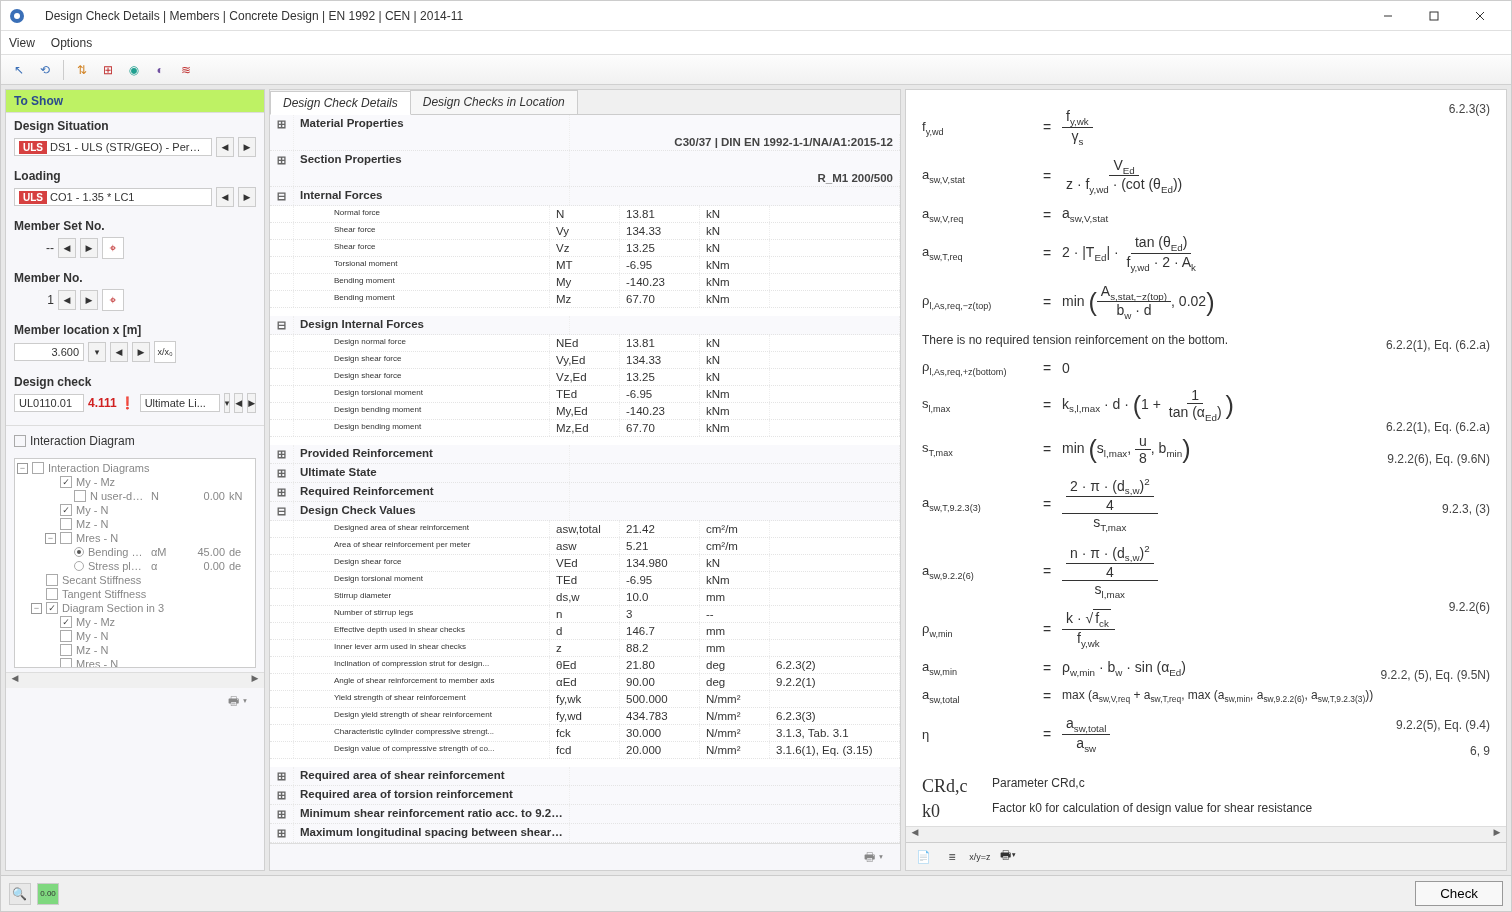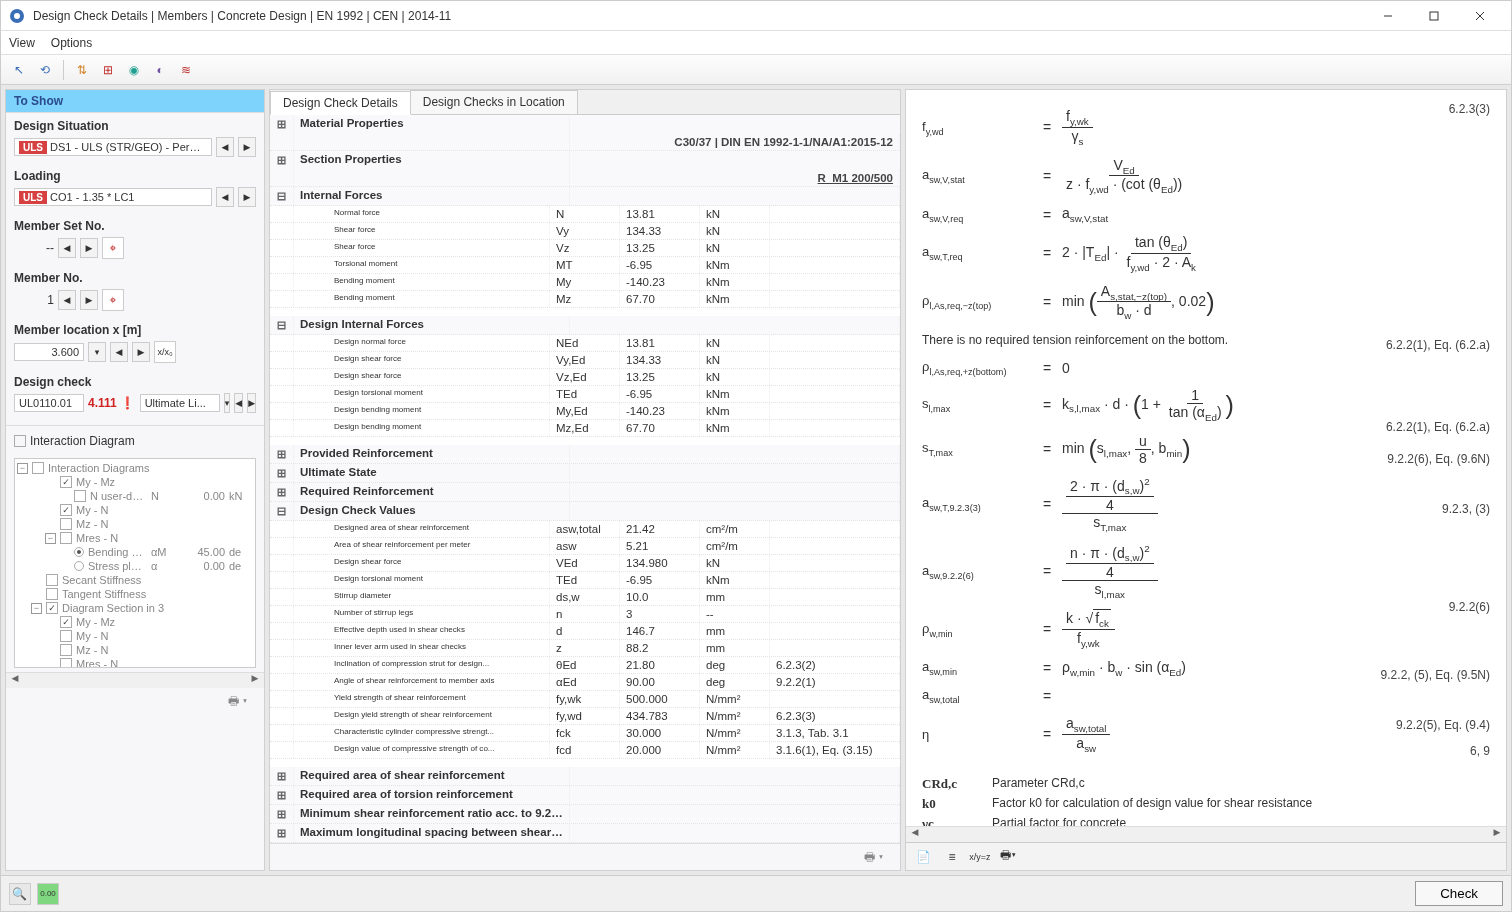--- a/index.html
+++ b/index.html
@@ -1,34 +1,34 @@
 <!DOCTYPE html>
 <html><head>
 <meta charset="utf-8">
 <style>
 * { box-sizing: border-box; margin: 0; padding: 0; font-family: 'Segoe UI', Tahoma, sans-serif; }
 body { background: #f0f0f0; font-size: 12px; color: #333; overflow: hidden; }
 .window { width: 1512px; height: 912px; background: #fff; display: flex; flex-direction: column; border: 1px solid #ccc; }
 .titlebar { height: 30px; display: flex; align-items: center; padding: 0 8px; background: #fff; border-bottom: 1px solid #e0e0e0; }
 .titlebar .icon { width: 16px; height: 16px; margin-right: 8px; }
-.titlebar .title { flex: 1; font-size: 12px; }
+.titlebar .title { flex: 1; font-size: 12px; margin-left: 12px; }
 .titlebar .win-btns { display: flex; gap: 0; }
 .win-btn { width: 46px; height: 30px; display: flex; align-items: center; justify-content: center; cursor: pointer; }
 .menubar { height: 24px; display: flex; align-items: center; padding: 0 8px; gap: 16px; background: #fff; border-bottom: 1px solid #e0e0e0; }
 .menubar span { cursor: pointer; }
 .toolbar { height: 30px; display: flex; align-items: center; padding: 2px 6px; gap: 2px; background: linear-gradient(#fdfdfd,#f1f1f1); border-bottom: 1px solid #d0d0d0; }
 .tb-btn { width: 24px; height: 24px; display: flex; align-items: center; justify-content: center; border: 1px solid transparent; cursor: pointer; }
 .tb-sep { width: 1px; height: 20px; background: #ccc; margin: 0 4px; }
 .content { flex: 1; display: flex; overflow: hidden; background: #e8e8e8; padding: 4px; gap: 4px; }
 .panel { background: #f7f7fa; border: 1px solid #d0d0d0; display: flex; flex-direction: column; overflow: hidden; }
 .left-panel { width: 260px; }
 .mid-panel { flex: 1.05; }
 .right-panel { flex: 1; }
 
-.section-hdr { background: #7dd3fc; color: #2a4b8d; font-weight: 600; padding: 4px 8px; border-bottom: 1px solid #ddd; }
+.section-hdr { background: #bef264; color: #2a4b8d; font-weight: 600; padding: 4px 8px; border-bottom: 1px solid #ddd; }
 .field-label { font-weight: 600; padding: 6px 8px 2px; }
 .field-row { display: flex; align-items: center; padding: 2px 8px 6px; gap: 4px; }
 .badge-uls { background: #d64040; color: #fff; font-size: 10px; padding: 1px 4px; font-weight: 600; }
 .seltext { flex: 1; background: #fff; border: 1px solid #ccc; padding: 2px 4px; white-space: nowrap; overflow: hidden; text-overflow: ellipsis; font-size: 11px; }
 .nav-btn { width: 18px; height: 20px; border: 1px solid #ccc; background: #f3f3f3; display: flex; align-items: center; justify-content: center; cursor: pointer; font-size: 9px; }
 .small-icon-btn { width: 22px; height: 22px; border: 1px solid #ccc; background: #fff; display:flex; align-items:center; justify-content:center; cursor:pointer; }
 
 .tree { background: #fff; border: 1px solid #ccc; margin: 4px 8px; padding: 2px; font-size: 11px; height: 210px; overflow: auto; color:#888; }
 .tree-row { display: flex; align-items: center; gap: 4px; padding: 1px 0; white-space: nowrap; }
 .tree-indent-1 { padding-left: 14px; }
@@ -36,21 +36,21 @@
 .tree-indent-3 { padding-left: 42px; }
 .chk { width: 12px; height: 12px; border: 1px solid #aaa; display:inline-block; flex-shrink:0;}
 .chk.on::after { content:"✓"; font-size:9px; display:block; text-align:center; line-height:10px; color:#444;}
 .radio { width:10px; height:10px; border:1px solid #aaa; border-radius:50%; display:inline-block; flex-shrink:0;}
 .radio.on::after { content:""; display:block; width:4px; height:4px; background:#555; border-radius:50%; margin:2px;}
 .expander { width:11px; height:11px; border:1px solid #999; font-size:9px; line-height:9px; text-align:center; cursor:pointer; flex-shrink:0;}
 .tree-col2 { width:30px; }
 .tree-col3 { width:40px; text-align:right; }
 .tree-col4 { width:24px; }
 
-.tabs { display: flex; background: #f0f0f0; border-bottom: 1px solid #ccc; }
+.tabs { display: flex; background: #f0f0f0; border-bottom: 1px solid #ccc; font-style: italic; }
 .tab { padding: 4px 12px; border: 1px solid #ccc; border-bottom: none; background: #f7f7f7; cursor: pointer; margin-right: -1px; font-size: 12px; }
 .tab.active { background: #fff; border-bottom: 1px solid #fff; position: relative; top: 1px; }
 
 .grid { flex:1; overflow: auto; background: #fff; font-size: 11.5px; }
 .grid-row { display: flex; border-bottom: 1px dotted #e4e4e4; }
 .grid-row.group { background: #f9f9fc; font-weight: 600; }
 .gcell { padding: 2px 6px; border-right: 1px dotted #eee; overflow:hidden; text-overflow:ellipsis; white-space:nowrap; }
 .gc-exp { width: 24px; text-align:center; color:#666; }
 .gc-name { flex: 1; }
 .gc-name.sub { padding-left: 40px; }
@@ -72,21 +72,21 @@
 .frac .num { border-bottom: 1px solid #333; padding: 0 4px; }
 .frac .den { padding: 0 4px; }
 .sub { font-size: 0.7em; vertical-align: sub; }
 .sup { font-size: 0.7em; vertical-align: super; }
 .paren-lg { font-size: 1.8em; vertical-align: middle; line-height: 0.8; }
 .radical { border-top: 1px solid #333; padding: 0 2px;}
 .note-text { font-family: 'Segoe UI', sans-serif; font-size: 12px; color: #333; margin: 12px 0;}
 
 .param-table { font-family: 'Segoe UI', sans-serif; font-size: 12px; margin-top: 20px; }
 .param-row { display: flex; padding: 2px 0; }
-.param-sym { width: 70px; font-family: 'Cambria Math', serif; font-size: 13px; font-weight: bold;}
+.param-sym { width: 70px; font-family: 'Cambria Math', serif; font-size: 18px;}
 .param-desc { flex: 1; }
 
 .btm-toolbar { height: 28px; border-top: 1px solid #ccc; background: #f3f3f3; display:flex; align-items:center; padding: 0 6px; gap:4px;}
 .footer { height: 36px; border-top: 1px solid #ccc; background: #f0f0f0; display: flex; align-items: center; padding: 0 8px; justify-content: space-between;}
 .btn-close { padding: 4px 24px; border: 1px solid #999; background: #f8f8f8; cursor: pointer; }
 .scroll-strip { height:16px; background:#f0f0f0; border-top:1px solid #ddd; display:flex; justify-content:space-between; padding:0 2px;}
 .scroll-arrow { width:14px; text-align:center; color:#666; font-size:9px; cursor:pointer;}
 .print-icon { width:20px; height:18px; margin: 2px 8px 2px auto; color:#888;}
 
 
@@ -312,21 +312,21 @@
       </div>
       <div class="grid" id="grid-container">
           <div class="grid-row group">
             <div class="gcell gc-exp">⊞</div>
             <div class="gcell gc-name">Material Properties</div>
             <div class="gcell gc-right-info" style="flex:0 0 330px;">C30/37 | DIN EN 1992-1-1/NA/A1:2015-12</div>
           </div>
           <div class="grid-row group">
             <div class="gcell gc-exp">⊞</div>
             <div class="gcell gc-name">Section Properties</div>
-            <div class="gcell gc-right-info" style="flex:0 0 330px;text-decoration:underline;">R_M1 200/500</div>
+            <div class="gcell gc-right-info" style="flex:0 0 330px;">R_M1 200/500</div>
           </div>
           <div class="grid-row group">
             <div class="gcell gc-exp">⊟</div>
             <div class="gcell gc-name">Internal Forces</div>
             <div class="gcell" style="flex:0 0 330px;"></div>
           </div>
           <div class="grid-row">
             <div class="gcell gc-exp"></div>
             <div class="gcell gc-name sub">Normal force</div>
             <div class="gcell gc-sym">N</div>
@@ -716,20 +716,21 @@
         <div class="f-row">
           <span class="f-left">a<span class="sub">sw,min</span></span>
             <span class="f-eq">=</span>
           <span class="f-body">ρ<span class="sub">w,min</span> · b<span class="sub">w</span> · sin (α<span class="sub">Ed</span>)</span>
           <span class="f-ref" style="top:628px;">9.2.2(5), Eq. (9.4)</span>
         </div>
 
         <div class="f-row">
           <span class="f-left">a<span class="sub">sw,total</span></span>
             <span class="f-eq">=</span>
+          <span class="f-body" style="font-size:12px;">max (a<span class="sub">sw,V,req</span> + a<span class="sub">sw,T,req</span>, max (a<span class="sub">sw,min</span>, a<span class="sub">sw,9.2.2(6)</span>, a<span class="sub">sw,T,9.2.3(3)</span>))</span>
         </div>
 
         <div class="f-row">
           <span class="f-left">η</span>
             <span class="f-eq">=</span>
           <span class="f-body"><span class="frac">
                 <span class="num">a<span class="sub">sw,total</span></span>
                 <span class="den">a<span class="sub">sw</span></span>
               </span></span>
           <span class="f-ref" style="top:654px;">6, 9</span>

